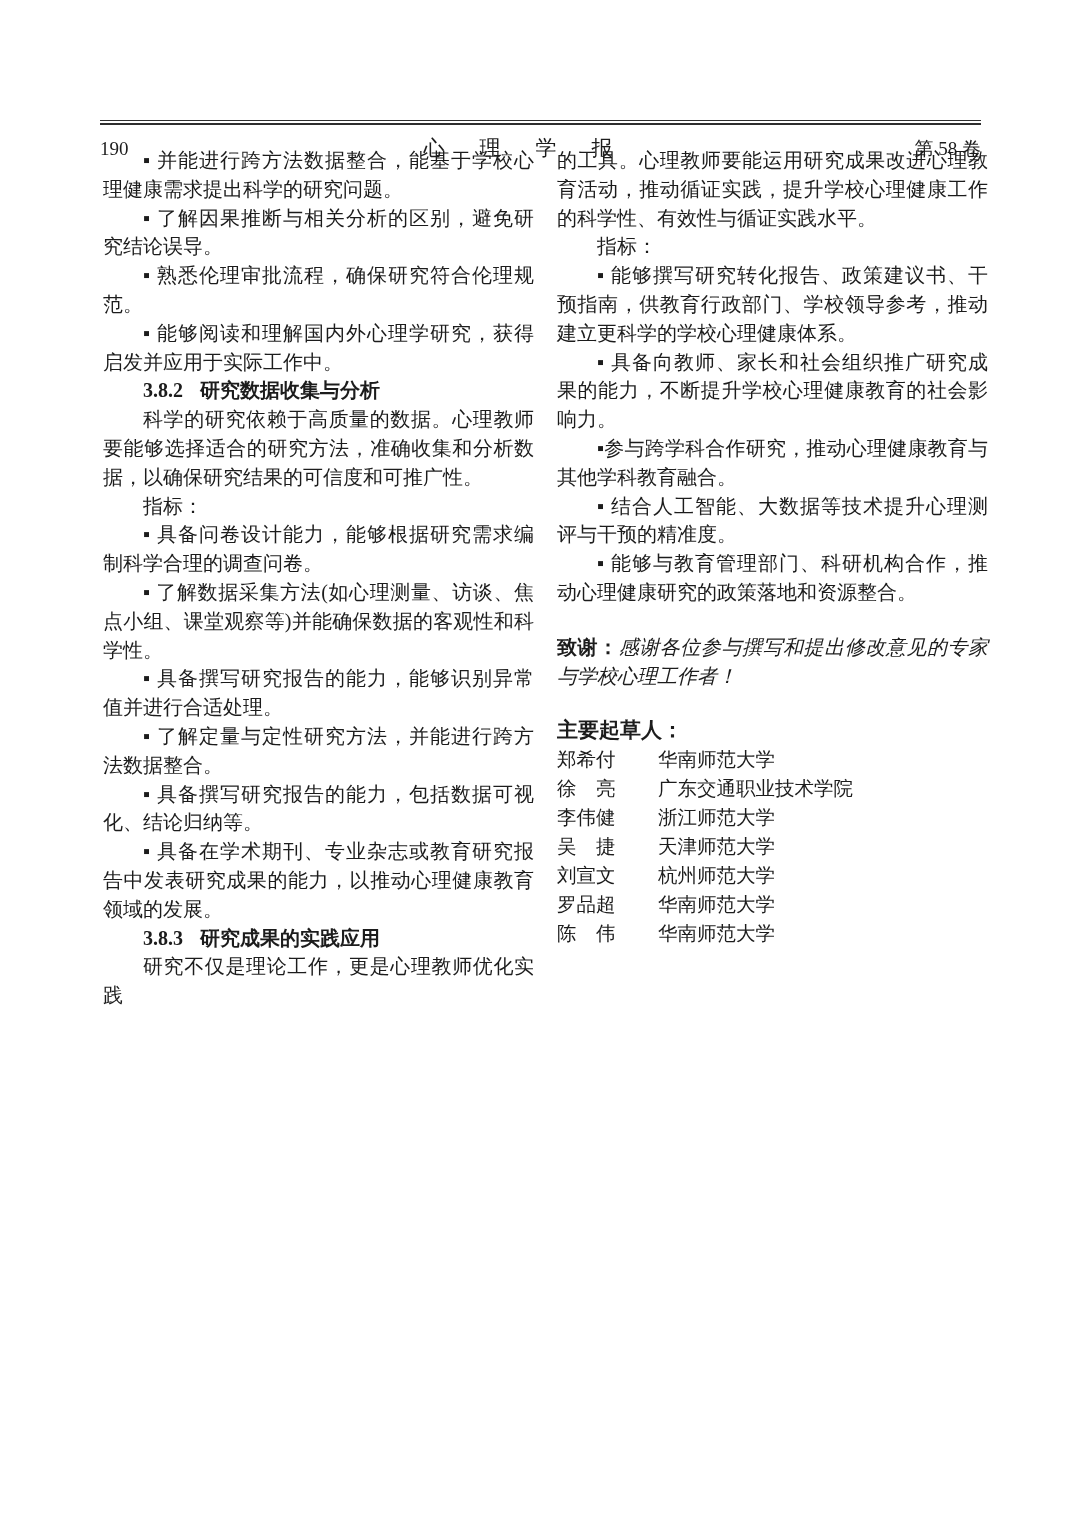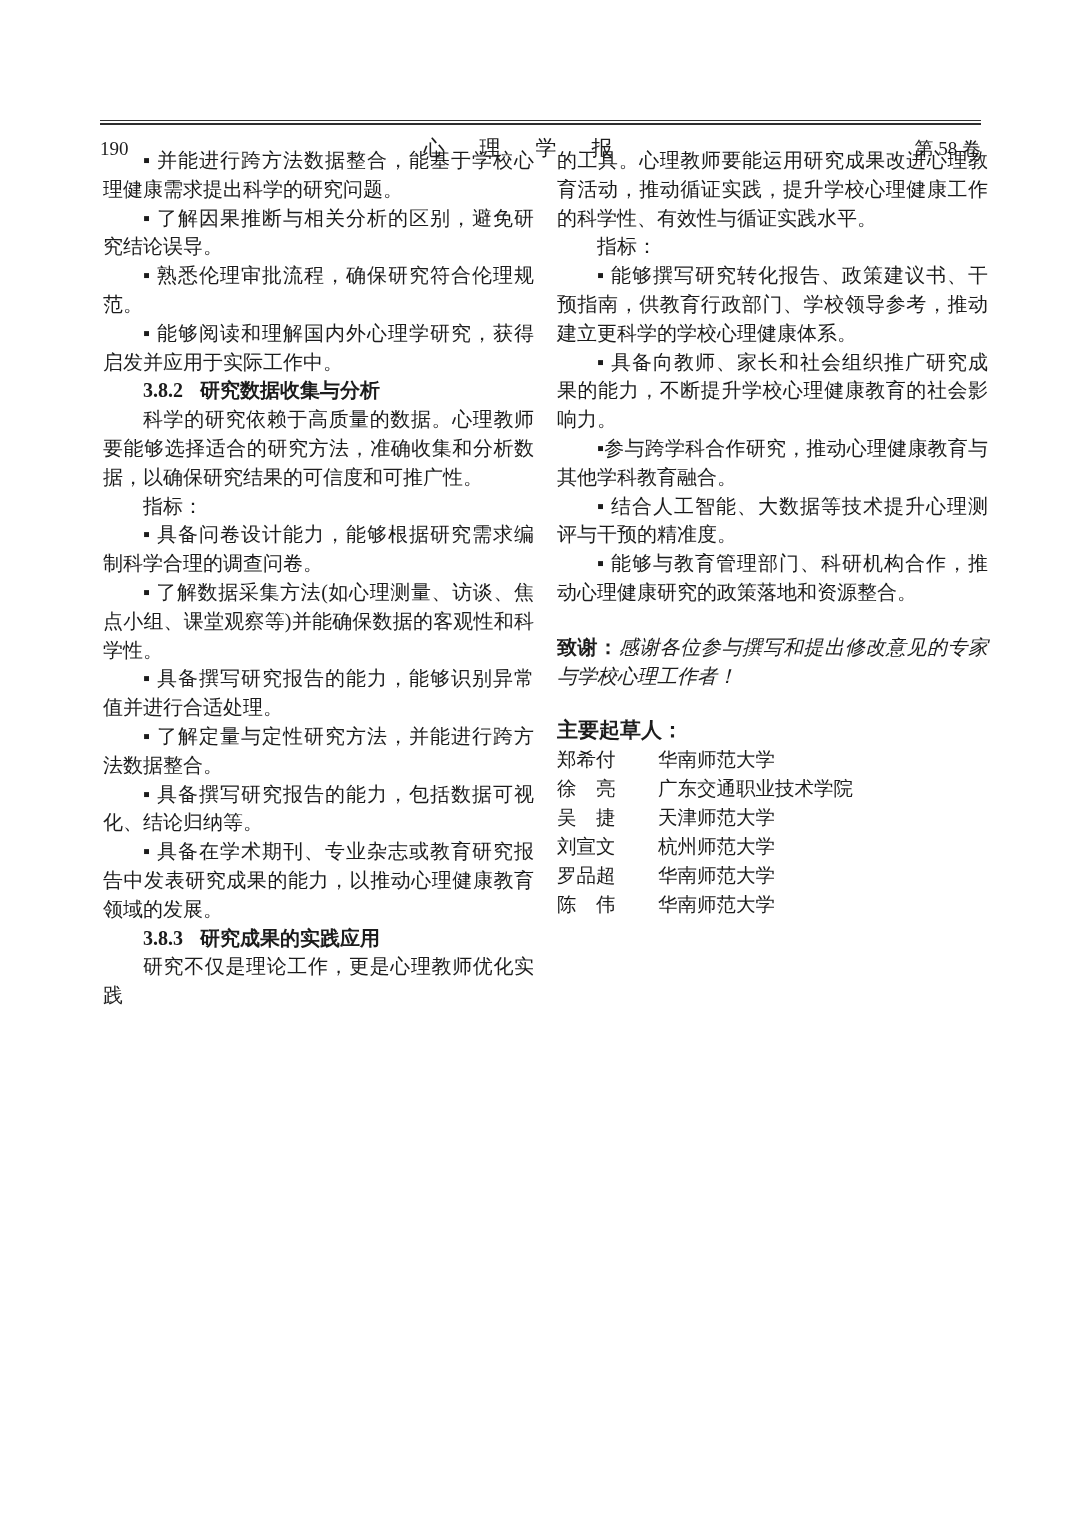--- a/index.html
+++ b/index.html
@@ -143,20 +143,24 @@
     <div>
       <div class="drafter-row">
         <span class="drafter-name">郑希付</span>
         <span class="drafter-affil">华南师范大学</span>
       </div>
       <div class="drafter-row">
         <span class="drafter-name">徐　亮</span>
         <span class="drafter-affil">广东交通职业技术学院</span>
       </div>
       <div class="drafter-row">
+        <span class="drafter-name">李伟健</span>
+        <span class="drafter-affil">浙江师范大学</span>
+      </div>
+      <div class="drafter-row">
         <span class="drafter-name">吴　捷</span>
         <span class="drafter-affil">天津师范大学</span>
       </div>
       <div class="drafter-row">
         <span class="drafter-name">刘宣文</span>
         <span class="drafter-affil">杭州师范大学</span>
       </div>
       <div class="drafter-row">
         <span class="drafter-name">罗品超</span>
         <span class="drafter-affil">华南师范大学</span>

